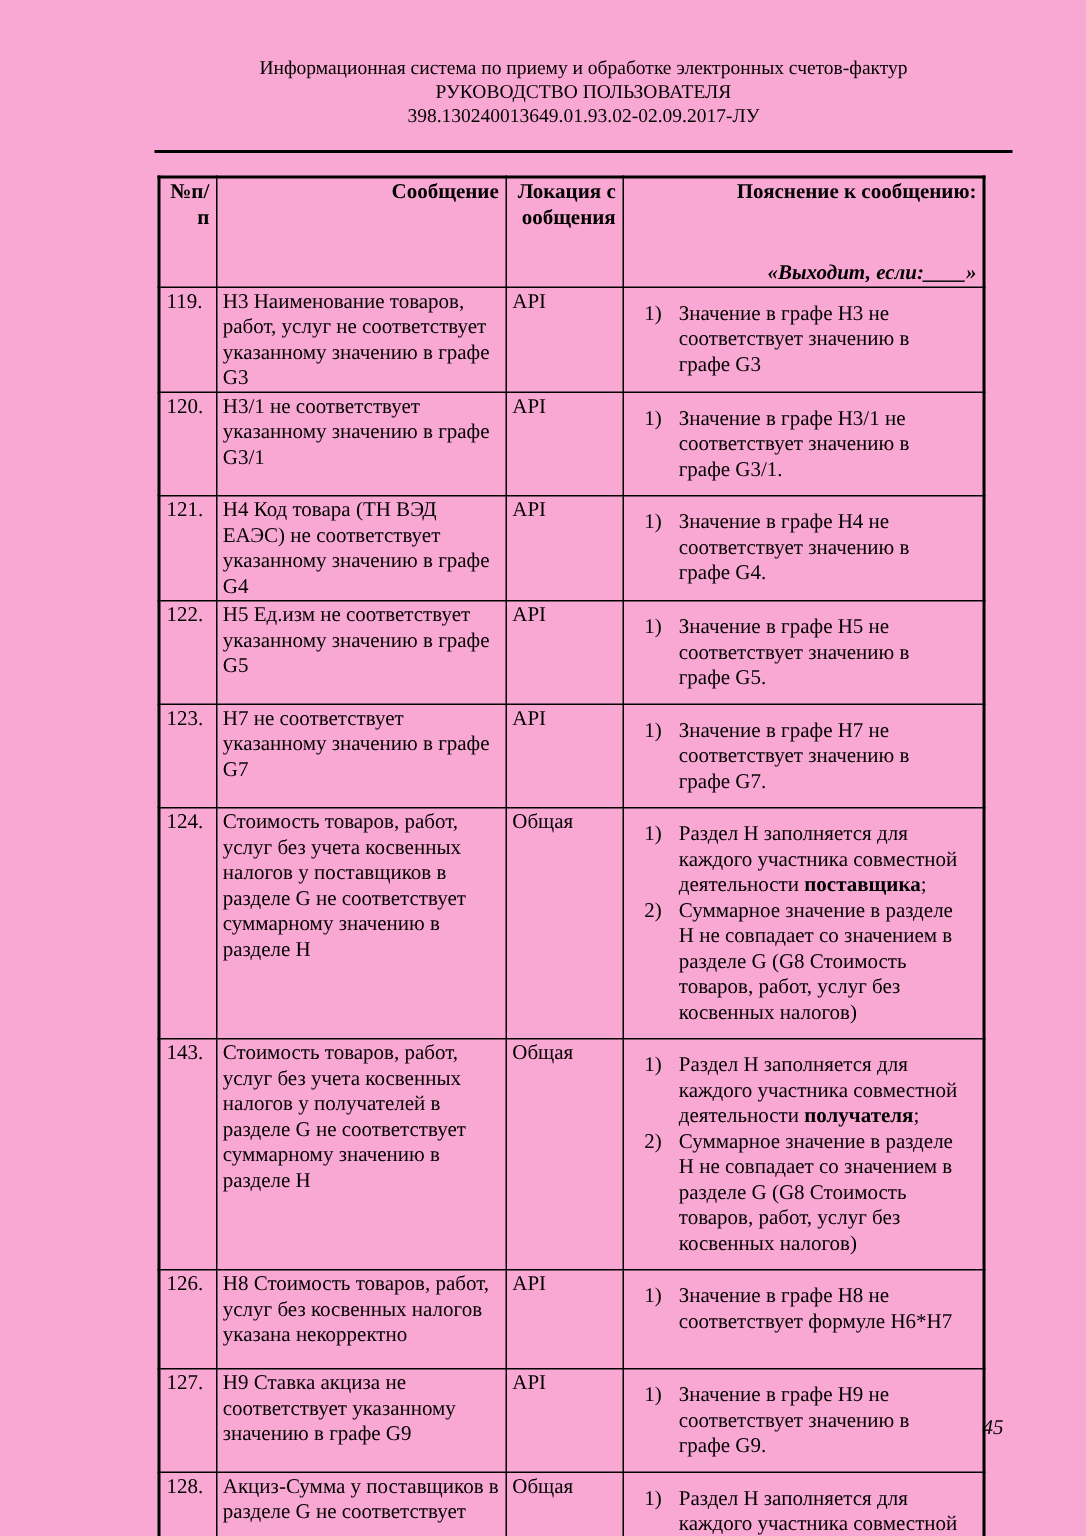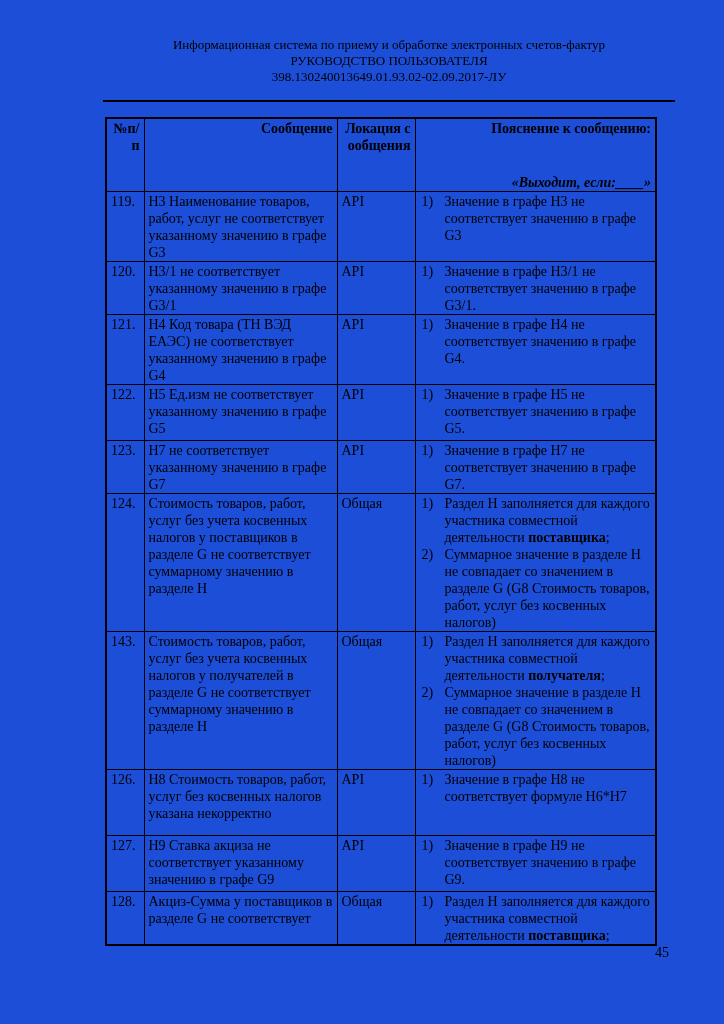--- a/index.html
+++ b/index.html
@@ -4,21 +4,21 @@
 <style>
   html, body { margin: 0; padding: 0; }
   body {
     width: 724px; height: 1024px;
     background: #ffffff;
     font-family: "Liberation Serif", serif;
     color: #000000;
     position: relative;
     overflow: hidden;
   }
-  .page { position: absolute; inset: 0; background: #1d4ed8; }
+  .page { position: absolute; inset: 0; background: #f9a8d4; }
 
   .doc-header {
     position: absolute;
     top: 37px; left: 103px; width: 572px;
     text-align: center;
     font-size: 13px; line-height: 16px;
   }
   .header-divider {
     position: absolute;
     top: 100px; left: 103px; width: 572px;
@@ -39,39 +39,40 @@
     vertical-align: top;
     text-align: left;
     padding: 1px 4px 0 4px;
     overflow: hidden;
   }
   .msg-table th { font-weight: bold; text-align: right; }
   th.col-num, th.col-loc { word-break: break-all; }
   .expl-subtitle { font-style: italic; margin-top: 37px; }
 
   ol.expl {
-    margin: 0; padding: 0;
+    margin: 8px; padding: 0;
     list-style: none;
     counter-reset: item;
   }
   ol.expl li {
     counter-increment: item;
     position: relative;
     padding-left: 25px;
   }
   ol.expl li::before {
     content: counter(item) ")";
     position: absolute;
     left: 2px;
   }
 
   .page-number {
     position: absolute;
     top: 945px; left: 655px;
     font-size: 14px;
+    font-style: italic;
   }
 </style>
 </head>
 <body>
 
 <div class="page">
 
   <div class="doc-header">
     <div>Информационная система по приему и обработке электронных счетов-фактур</div>
     <div>РУКОВОДСТВО ПОЛЬЗОВАТЕЛЯ</div>

